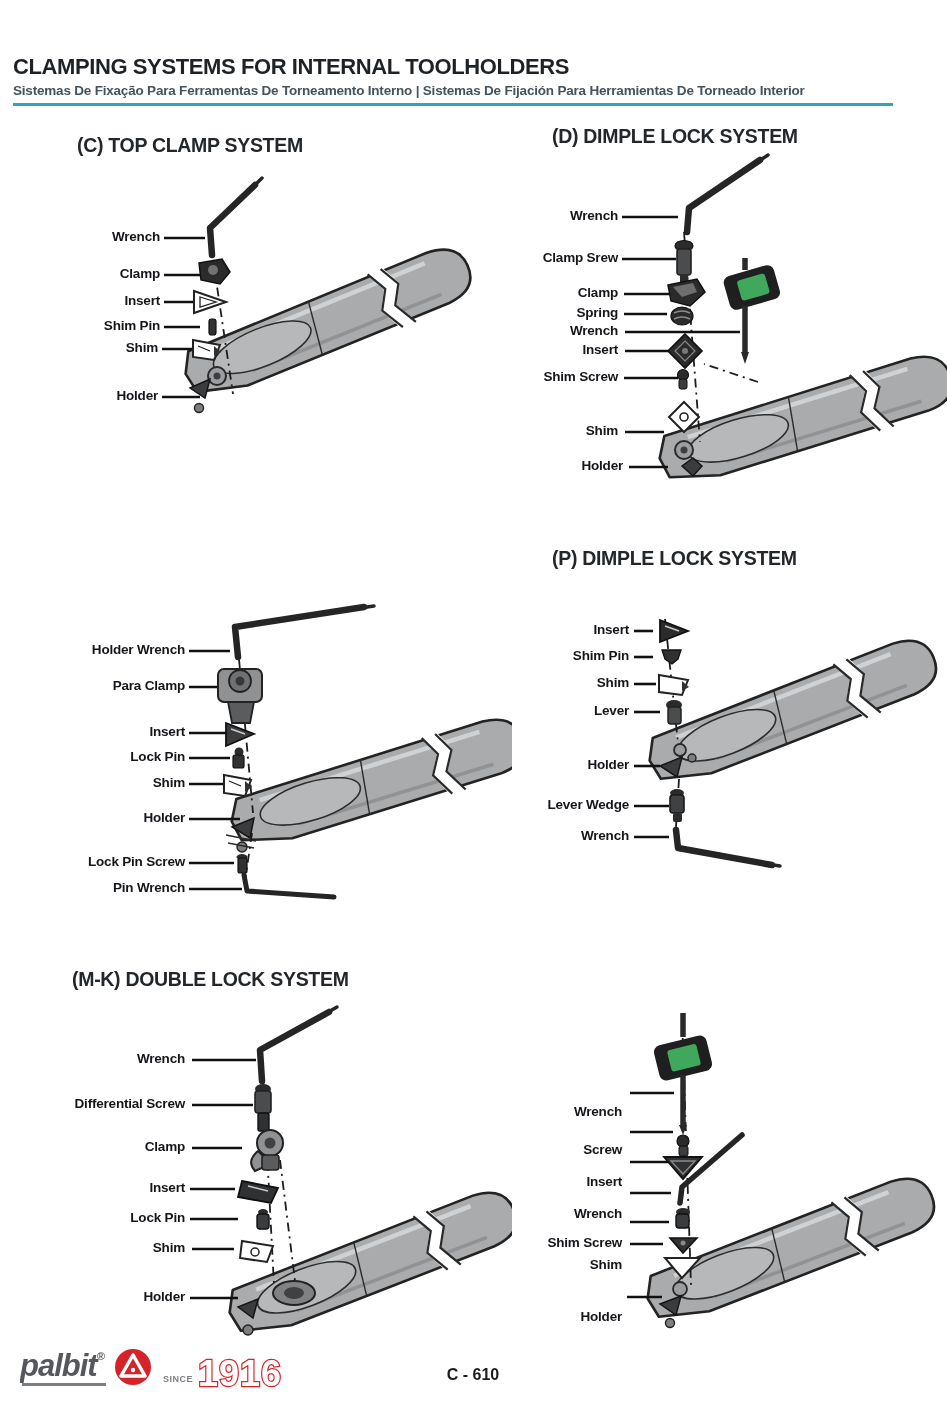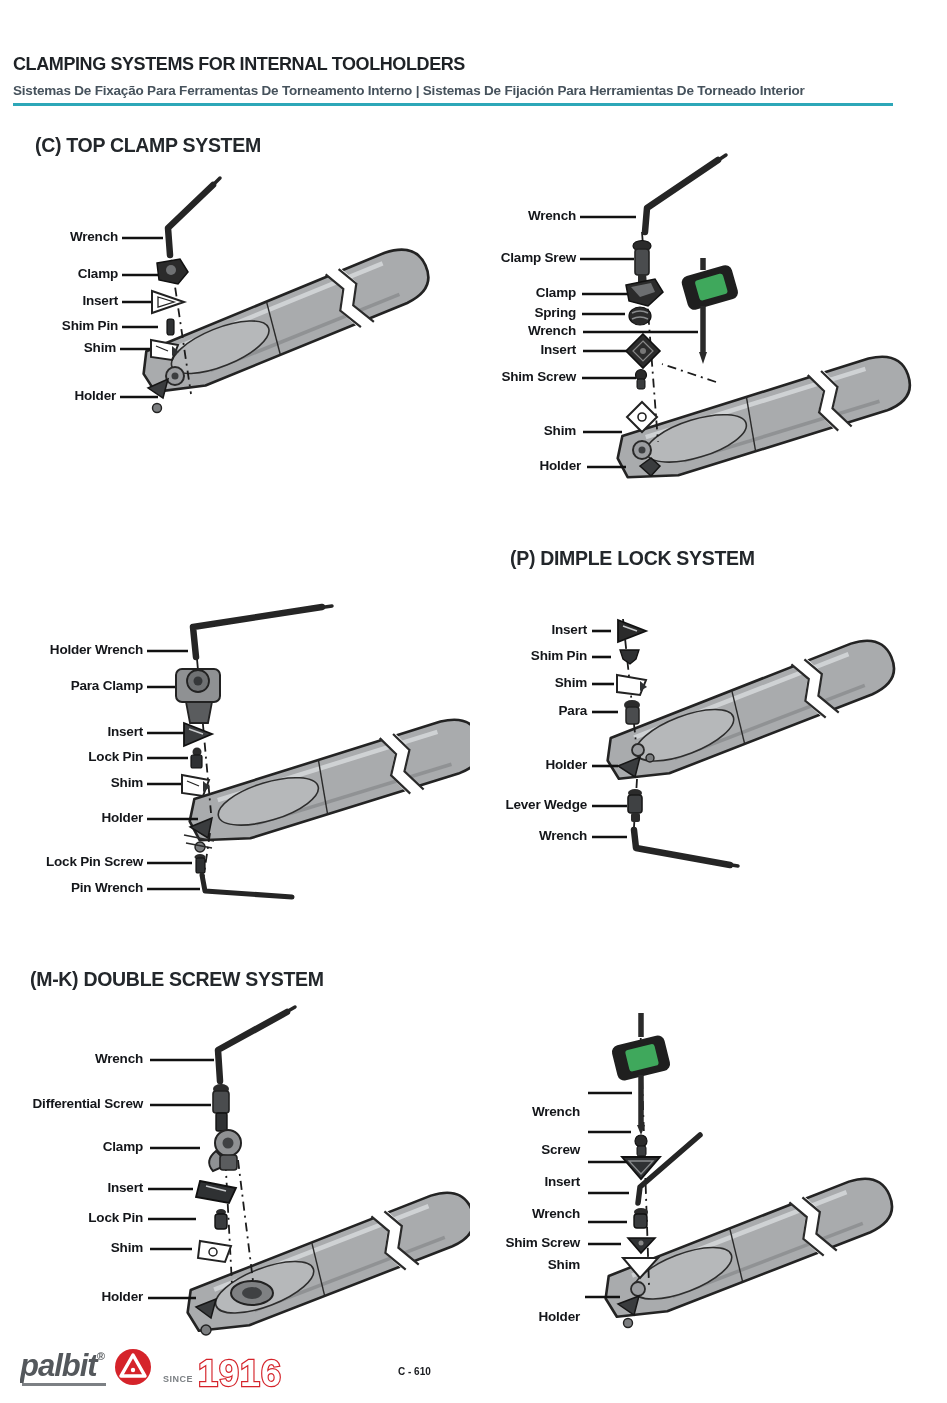--- a/index.html
+++ b/index.html
@@ -2,49 +2,49 @@
 <html><head>
 <meta charset="utf-8">
 <style>
   * { margin:0; padding:0; box-sizing:border-box; }
   html,body { background:#ffffff; }
   body {
     width:947px; height:1403px; position:relative; overflow:hidden;
     font-family:"Liberation Sans", sans-serif; color:#16181c;
   }
   .hdr-title {
-    position:absolute; left:13px; top:54px; font-size:18px; font-weight:700;
+    position:absolute; left:13px; top:54px; font-size:22px; font-weight:700;
     letter-spacing:-0.4px; color:#1e2226;
   }
   .hdr-sub {
     position:absolute; left:13px; top:83px; font-size:13.5px; font-weight:700;
     letter-spacing:-0.2px; color:#46525c;
   }
   .hdr-rule {
     position:absolute; left:13px; top:103px; width:880px; height:3px; background:#2da7b8;
   }
-  .diagram { position:absolute; }
+  .diagram { position:absolute;margin-left:42px; }
   .dtitle {
     position:absolute; font-size:19.5px; font-weight:700; letter-spacing:-0.3px;
     color:#23272b; white-space:nowrap;
   }
   .lbl {
     position:absolute; font-size:13.5px; font-weight:700; letter-spacing:-0.2px;
     color:#14161a; text-align:right; white-space:nowrap;
   }
   .dsvg { position:absolute; left:0; top:0; }
   svg .ld { stroke:#111111; stroke-width:2.6; stroke-linecap:butt; }
   svg .dsh { stroke:#1c1c1c; stroke-width:1.8; fill:none; stroke-dasharray:9 5 2 5; }
   svg .wr { stroke:#252525; stroke-width:6.5; fill:none; stroke-linecap:round; stroke-linejoin:round; }
   svg .wh { fill:#ffffff; stroke:#222222; stroke-width:2; }
   svg .gy { fill:#8f9193; stroke:#222222; stroke-width:2; }
   svg text { font-family:"Liberation Sans", sans-serif; }
   .footer-page {
-    position:absolute; left:398px; top:1366px; width:150px; text-align:left;
-    font-size:10px; font-weight:700; color:#1a1c20;
+    position:absolute; left:398px; top:1366px; width:150px; text-align:center;
+    font-size:16px; font-weight:700; color:#1a1c20;
   }
 </style>
 </head>
 <body>
 
 <svg width="0" height="0" style="position:absolute" aria-hidden="true">
   <defs>
     <g id="bar">
       <path d="M -6,-27 L 252,-29 Q 284,-27 285,-2 Q 286,24 254,26 L 36,27 L -13,14 L -17,-7 Z" fill="#a9abad" stroke="#232323" stroke-width="2.6" stroke-linejoin="round"></path>
       <path d="M 16,-19 L 246,-20" stroke="#d6d8da" stroke-width="4.5" opacity="0.85" fill="none"></path>
@@ -105,20 +105,21 @@
   </svg>
   <div class="lbl" style="left:26px;top:109px;width:92px">Wrench</div>
   <div class="lbl" style="left:26px;top:146px;width:92px">Clamp</div>
   <div class="lbl" style="left:26px;top:173px;width:92px">Insert</div>
   <div class="lbl" style="left:18px;top:198px;width:100px">Shim Pin</div>
   <div class="lbl" style="left:24px;top:220px;width:92px">Shim</div>
   <div class="lbl" style="left:24px;top:268px;width:92px">Holder</div>
 </section>
 
 <section class="diagram" style="left:470px;top:120px;width:477px;height:410px">
+  <h2 class="dtitle" style="left:40px;top:5px">(D) DIMPLE LOCK SYSTEM</h2>
   <svg class="dsvg" width="477" height="410">
     <g>
       <use href="#bar" transform="translate(166,340) rotate(-17)"></use>
       <circle cx="172" cy="330" r="9" fill="#9b9da0" stroke="#2a2a2a" stroke-width="2"></circle>
       <circle cx="172" cy="330" r="3.5" fill="#3c3e40"></circle>
       <path d="M 170,346 L 181,338 L 190,346 L 181,356 Z" fill="#3a3c3e" stroke="#161616" stroke-width="1.5"></path>
     </g>
     <path class="dsh" d="M 172,112 L 188,322"></path>
     <path class="dsh" d="M 246,262 L 192,244"></path>
     <g>
@@ -286,28 +287,28 @@
       <rect x="161" y="278" width="9" height="9" rx="2" fill="#2b2b2b"></rect>
     </g>
     <g>
       <polyline class="wr" points="164,295 166,313 260,330"></polyline>
       <line x1="255" y1="329" x2="268" y2="331" stroke="#252525" stroke-width="3.5" stroke-linecap="round"></line>
     </g>
   </svg>
   <div class="lbl" style="left:25px;top:87px;width:92px">Insert</div>
   <div class="lbl" style="left:25px;top:113px;width:92px">Shim Pin</div>
   <div class="lbl" style="left:25px;top:140px;width:92px">Shim</div>
-  <div class="lbl" style="left:25px;top:168px;width:92px">Para</div>
+  <div class="lbl" style="left:25px;top:168px;width:92px">Lever</div>
   <div class="lbl" style="left:25px;top:222px;width:92px">Holder</div>
   <div class="lbl" style="left:0;top:262px;width:117px">Lever Wedge</div>
   <div class="lbl" style="left:25px;top:293px;width:92px">Wrench</div>
 </section>
 
 <section class="diagram" style="left:0;top:955px;width:470px;height:430px">
-  <h2 class="dtitle" style="left:30px;top:13px">(M-K) DOUBLE SCREW SYSTEM</h2>
+  <h2 class="dtitle" style="left:30px;top:13px">(M-K) DOUBLE LOCK SYSTEM</h2>
   <svg class="dsvg" width="470" height="430">
     <g>
       <use href="#bar" transform="translate(206,358) rotate(-21)"></use>
       <ellipse cx="252" cy="338" rx="21" ry="12" fill="#7f8183" stroke="#222" stroke-width="2"></ellipse>
       <ellipse cx="252" cy="338" rx="10" ry="6" fill="#3f4143"></ellipse>
       <path d="M 196,352 L 216,344 L 211,363 Z" fill="#3a3c3e" stroke="#161616" stroke-width="1.5"></path>
       <circle cx="206" cy="375" r="5" fill="#7c7e80" stroke="#222" stroke-width="1.4"></circle>
     </g>
     <path class="dsh" d="M 220,102 L 232,330"></path>
     <path class="dsh" d="M 238,205 L 253,326"></path>

